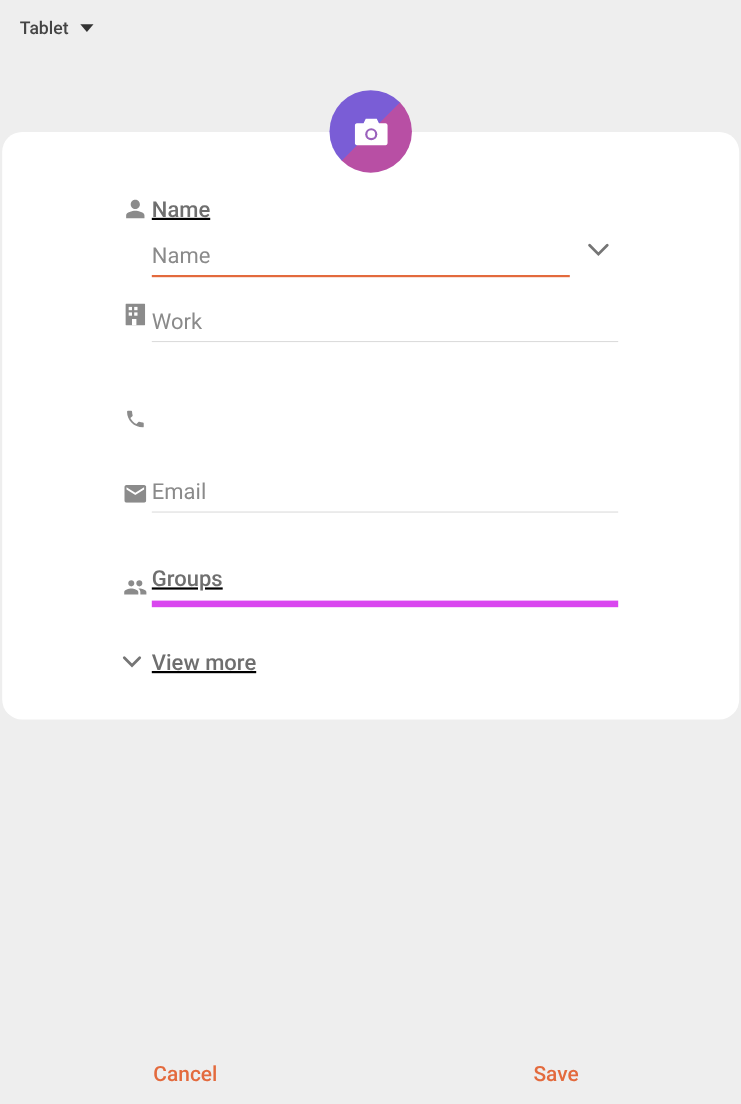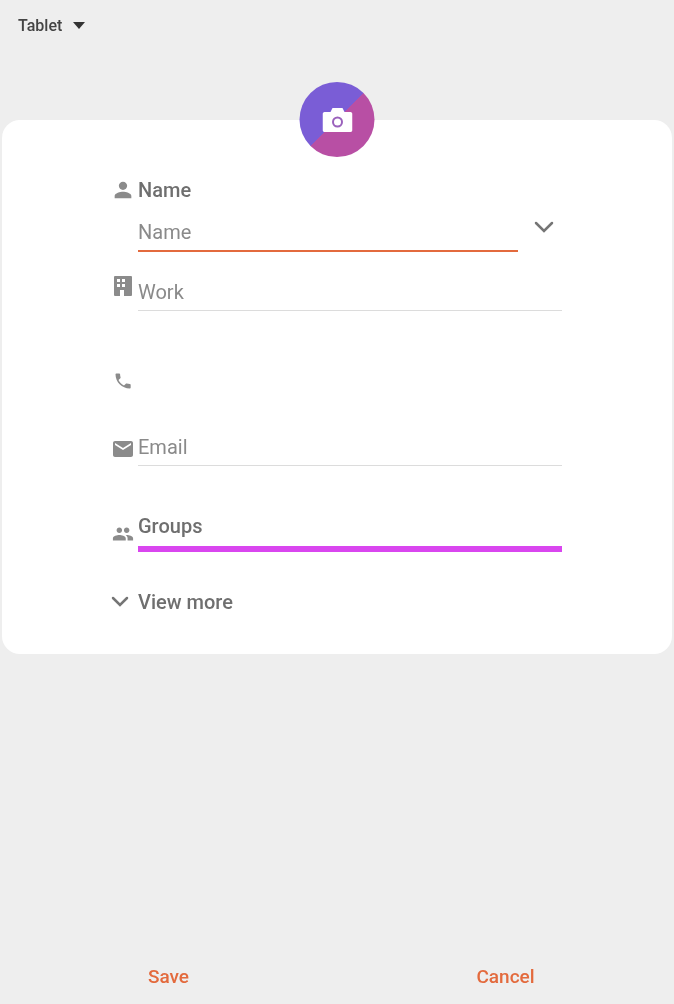--- a/index.html
+++ b/index.html
@@ -47,20 +47,21 @@
       justify-content: center;
     }
     .card {
       position: absolute;
       top: 120px;
       left: 2px;
       right: 2px;
       background: #fff;
       border-radius: 18px;
       padding: 58px 0 40px 0;
+      text-decoration: underline;
     }
     .row {
       display: flex;
       align-items: flex-start;
       padding: 0 110px 0 106px;
       position: relative;
     }
     .icon-slot {
       width: 30px;
       display: flex;
@@ -297,18 +298,18 @@
           <path d="M2 2 L9 9 L16 2" stroke="#757575" stroke-width="2.5" fill="none" stroke-linecap="round"></path>
         </svg>
     </div>
     <span class="view-more-label">View more</span>
   </div>
 
 </div>
 
 <div class="footer">
   <div class="footer-btn">
+    <span>Cancel</span>
+  </div>
+  <div class="footer-btn">
     <span>Save</span>
   </div>
-  <div class="footer-btn">
-    <span>Cancel</span>
-  </div>
 </div>
 
 </body></html>

